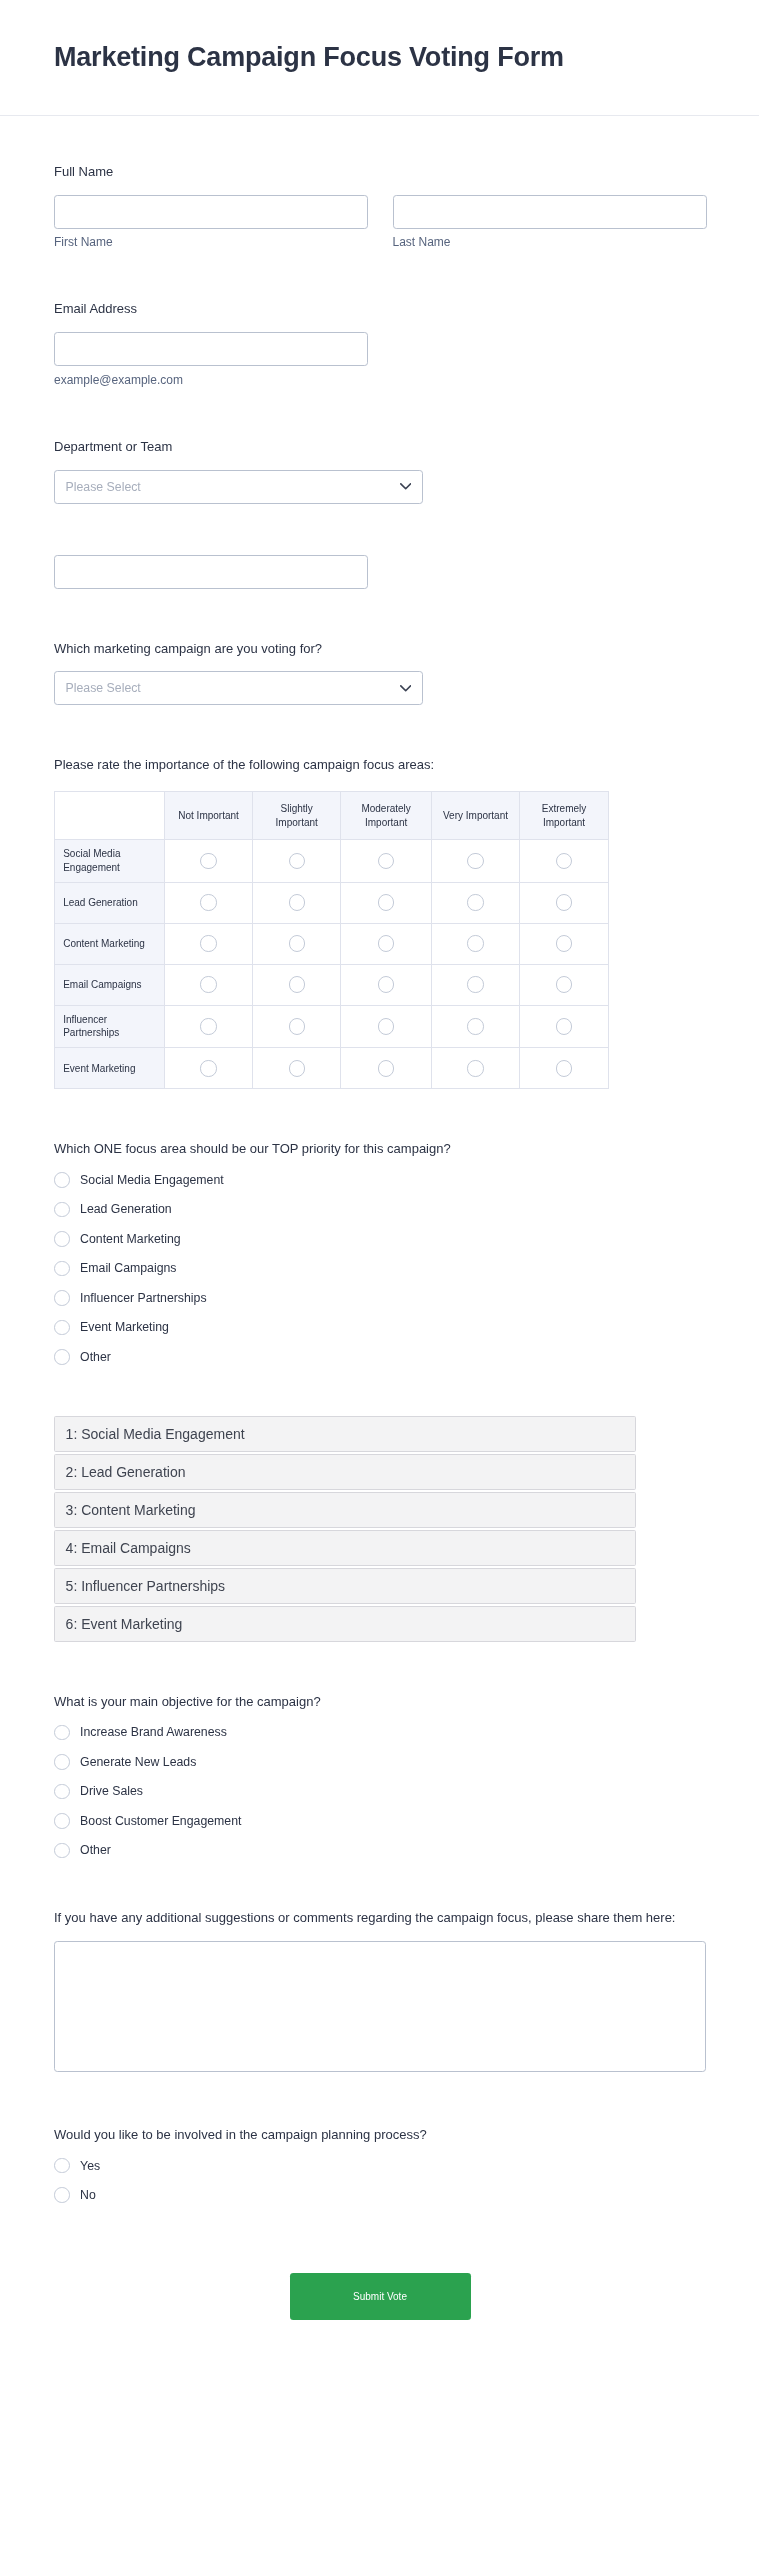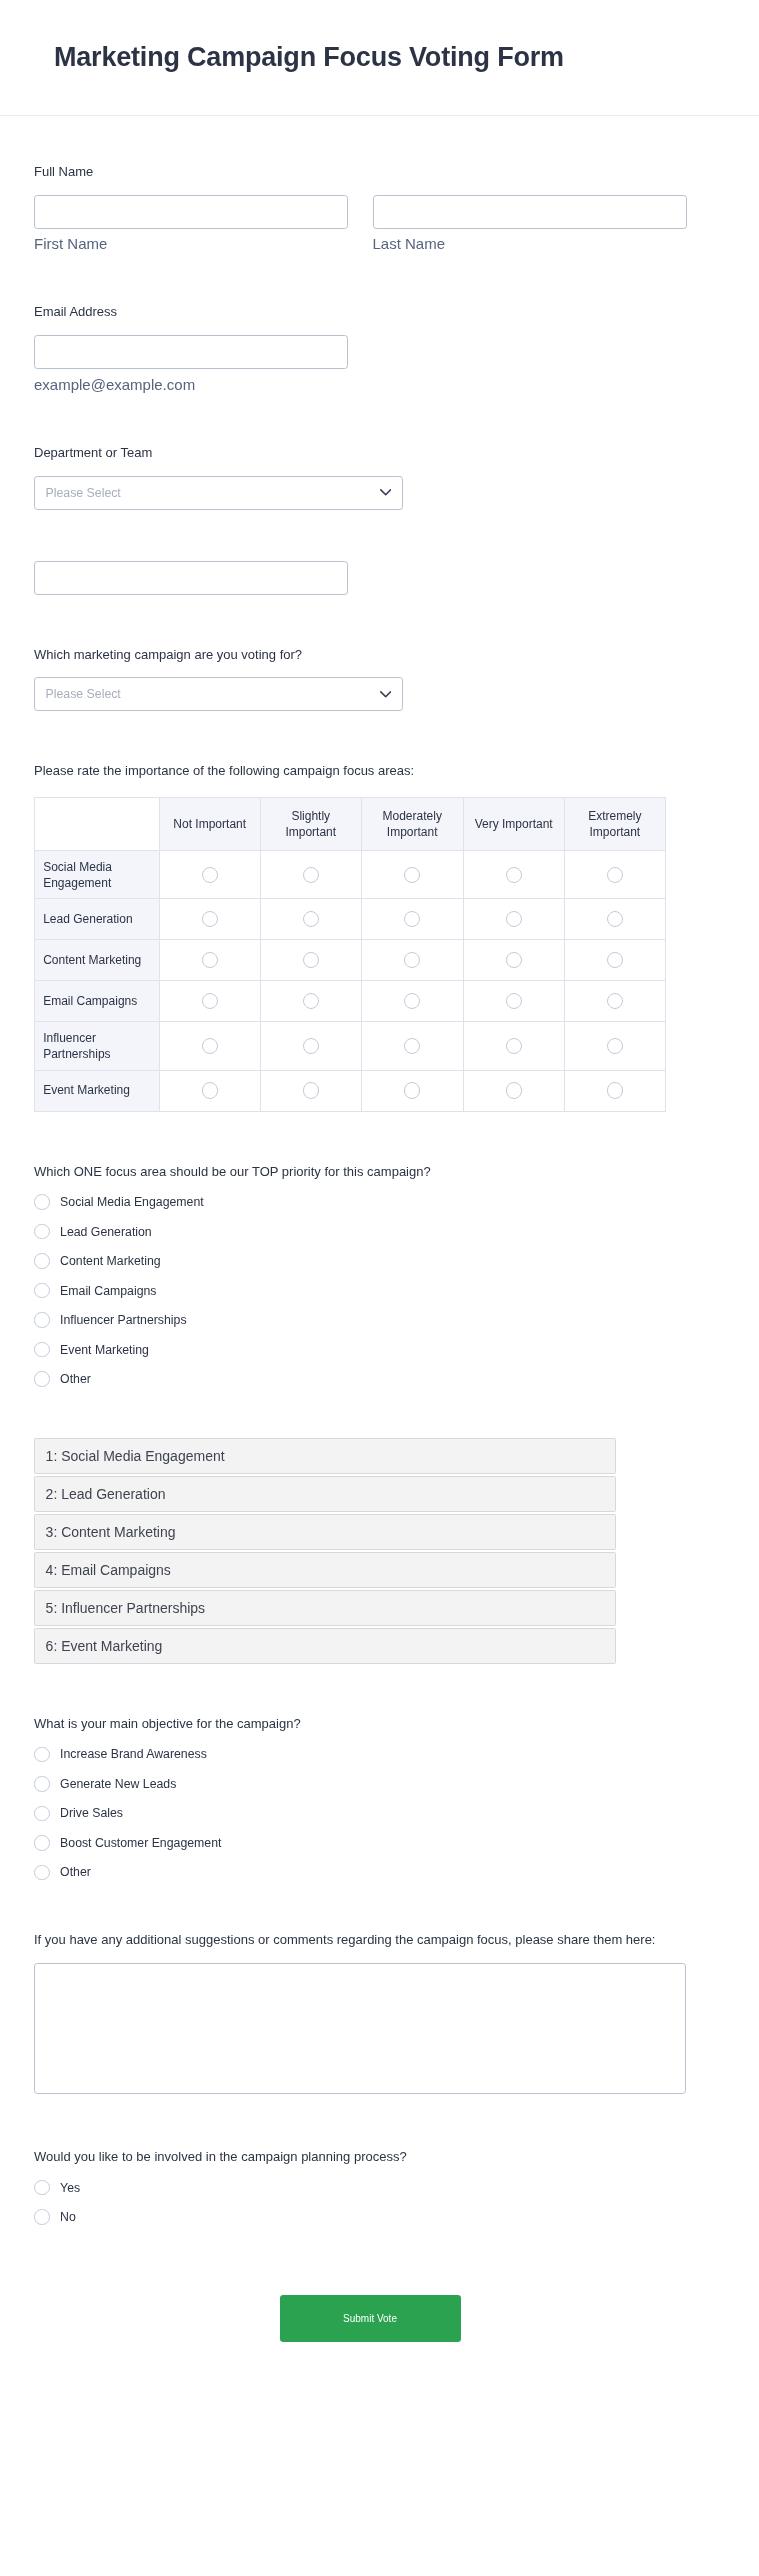--- a/index.html
+++ b/index.html
@@ -25,21 +25,21 @@
     margin-bottom: 13px;
   }
   .form-subtitle {
     font-size: 14px;
     line-height: 1.65;
     color: #67739e;
     max-width: 645px;
   }
 
   
-  .form-body { padding: 47px 54px 0 34px; }
+  .form-body { padding: 47px 54px 0 54px; }
   .question { margin-bottom: 51px; }
   .q-label {
     display: block;
     font-size: 13px;
     font-weight: 500;
     color: #2c3345;
     margin-bottom: 13px;
     line-height: 1.45;
     max-width: 652px;
   }
@@ -52,21 +52,21 @@
     padding: 0 8.2px;
     font-size: 12.3px;
     color: #2c3345;
     background: #ffffff;
     outline: none;
   }
   .name-row { display: flex; gap: 24.5px; }
   .name-col { width: 314px; }
   .sublabel {
     margin-top: 6.5px;
-    font-size: 15px;
+    font-size: 12px;
     color: #57647e;
   }
 
   .select {
     width: 369px;
     height: 34px;
     border: 0.8px solid #b9c1cf;
     border-radius: 3.3px;
     background: #ffffff;
     display: flex;
@@ -74,22 +74,22 @@
     justify-content: space-between;
     padding: 0 10.6px;
     cursor: pointer;
   }
   .select .select-value { font-size: 12.3px; color: #a7aebc; }
   .select .chevron { display: flex; align-items: center; }
 
   
   .matrix {
     border-collapse: collapse;
-    width: 632px;
-    font-size: 12px;
+    width: 555px;
+    font-size: 10px;
     color: #2c3345;
     margin-top: 16px;
   }
   .matrix th, .matrix td { border: 0.8px solid #dfe2ec; }
   .matrix thead th {
     background: #f3f5fb;
     font-weight: 500;
     text-align: center;
     vertical-align: middle;
     padding: 9.8px 6.5px;

